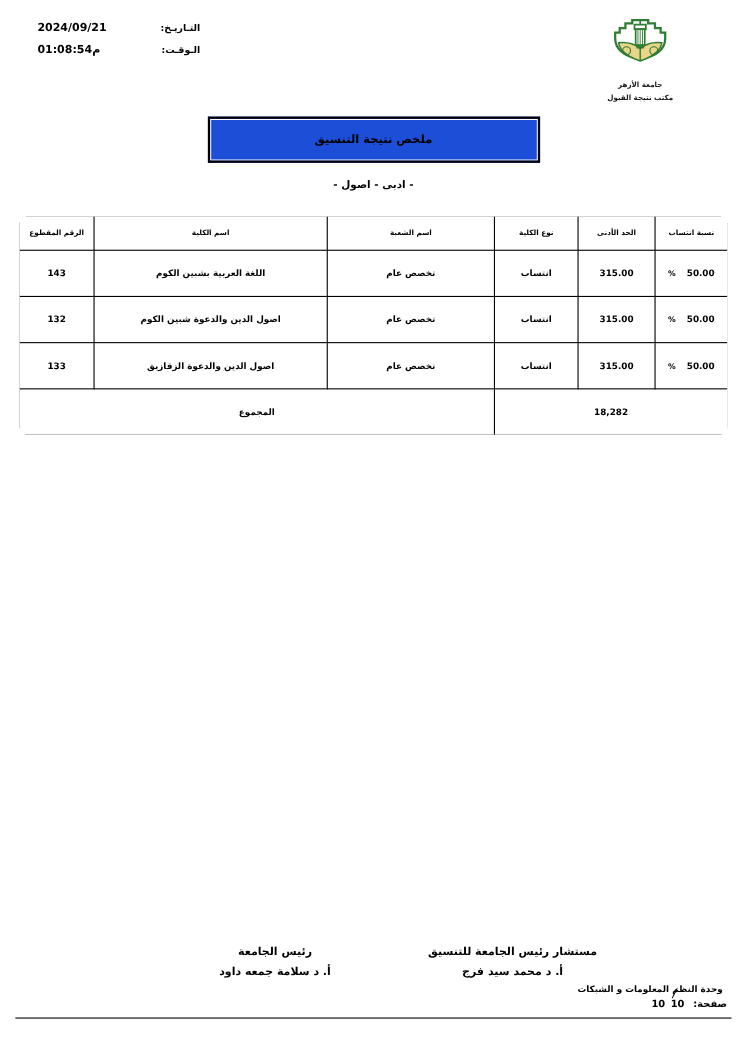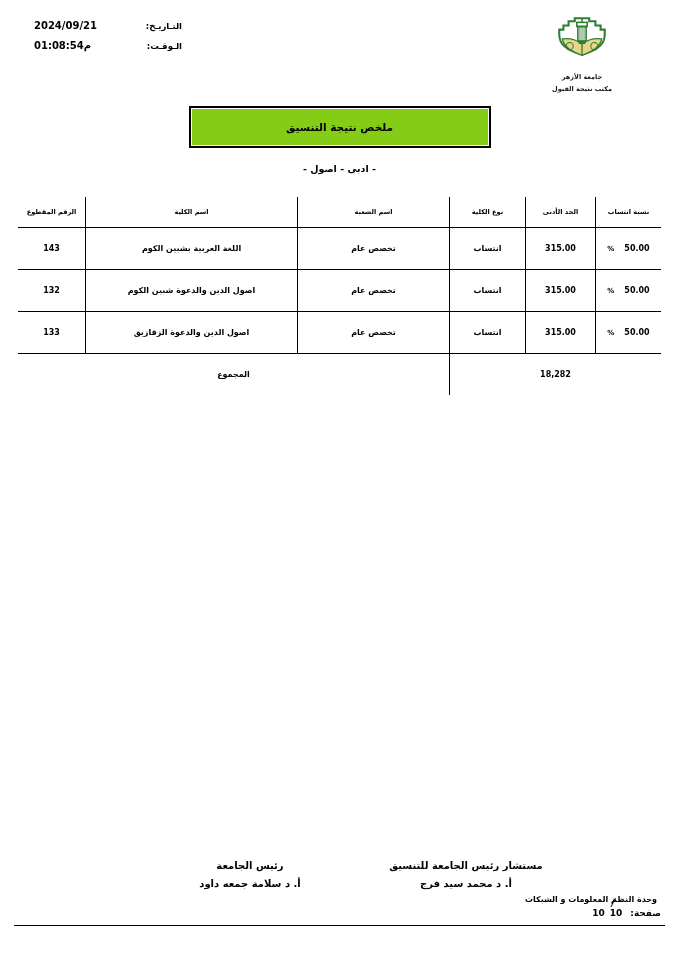--- a/index.html
+++ b/index.html
@@ -85,21 +85,21 @@
 
   
   .title-box {
     position: absolute;
     top: 106px;
     left: 50%;
     transform: translateX(-50%);
     width: 298px;
     height: 38px;
     border: 2px solid #000;
-    background: #84cc16;
+    background: #1d4ed8;
     display: flex;
     align-items: center;
     justify-content: center;
     box-shadow: 0 0 0 1px #fff inset;
   }
   .title-text {
     font-size: 10.5px;
     font-weight: bold;
     letter-spacing: 0.4px;
   }

